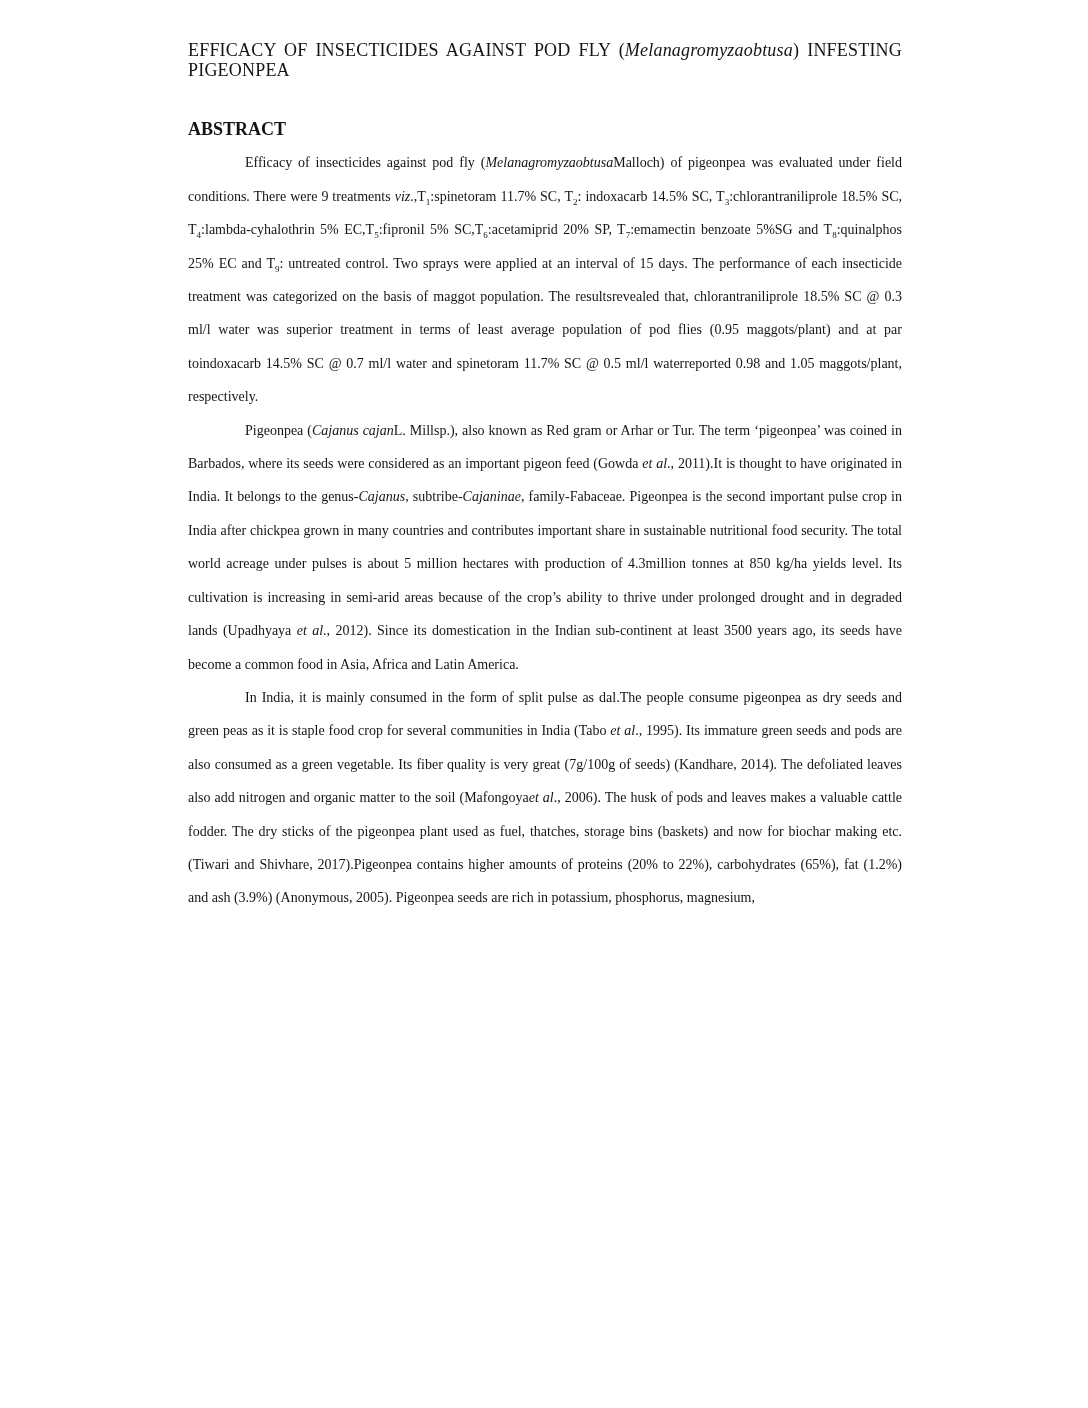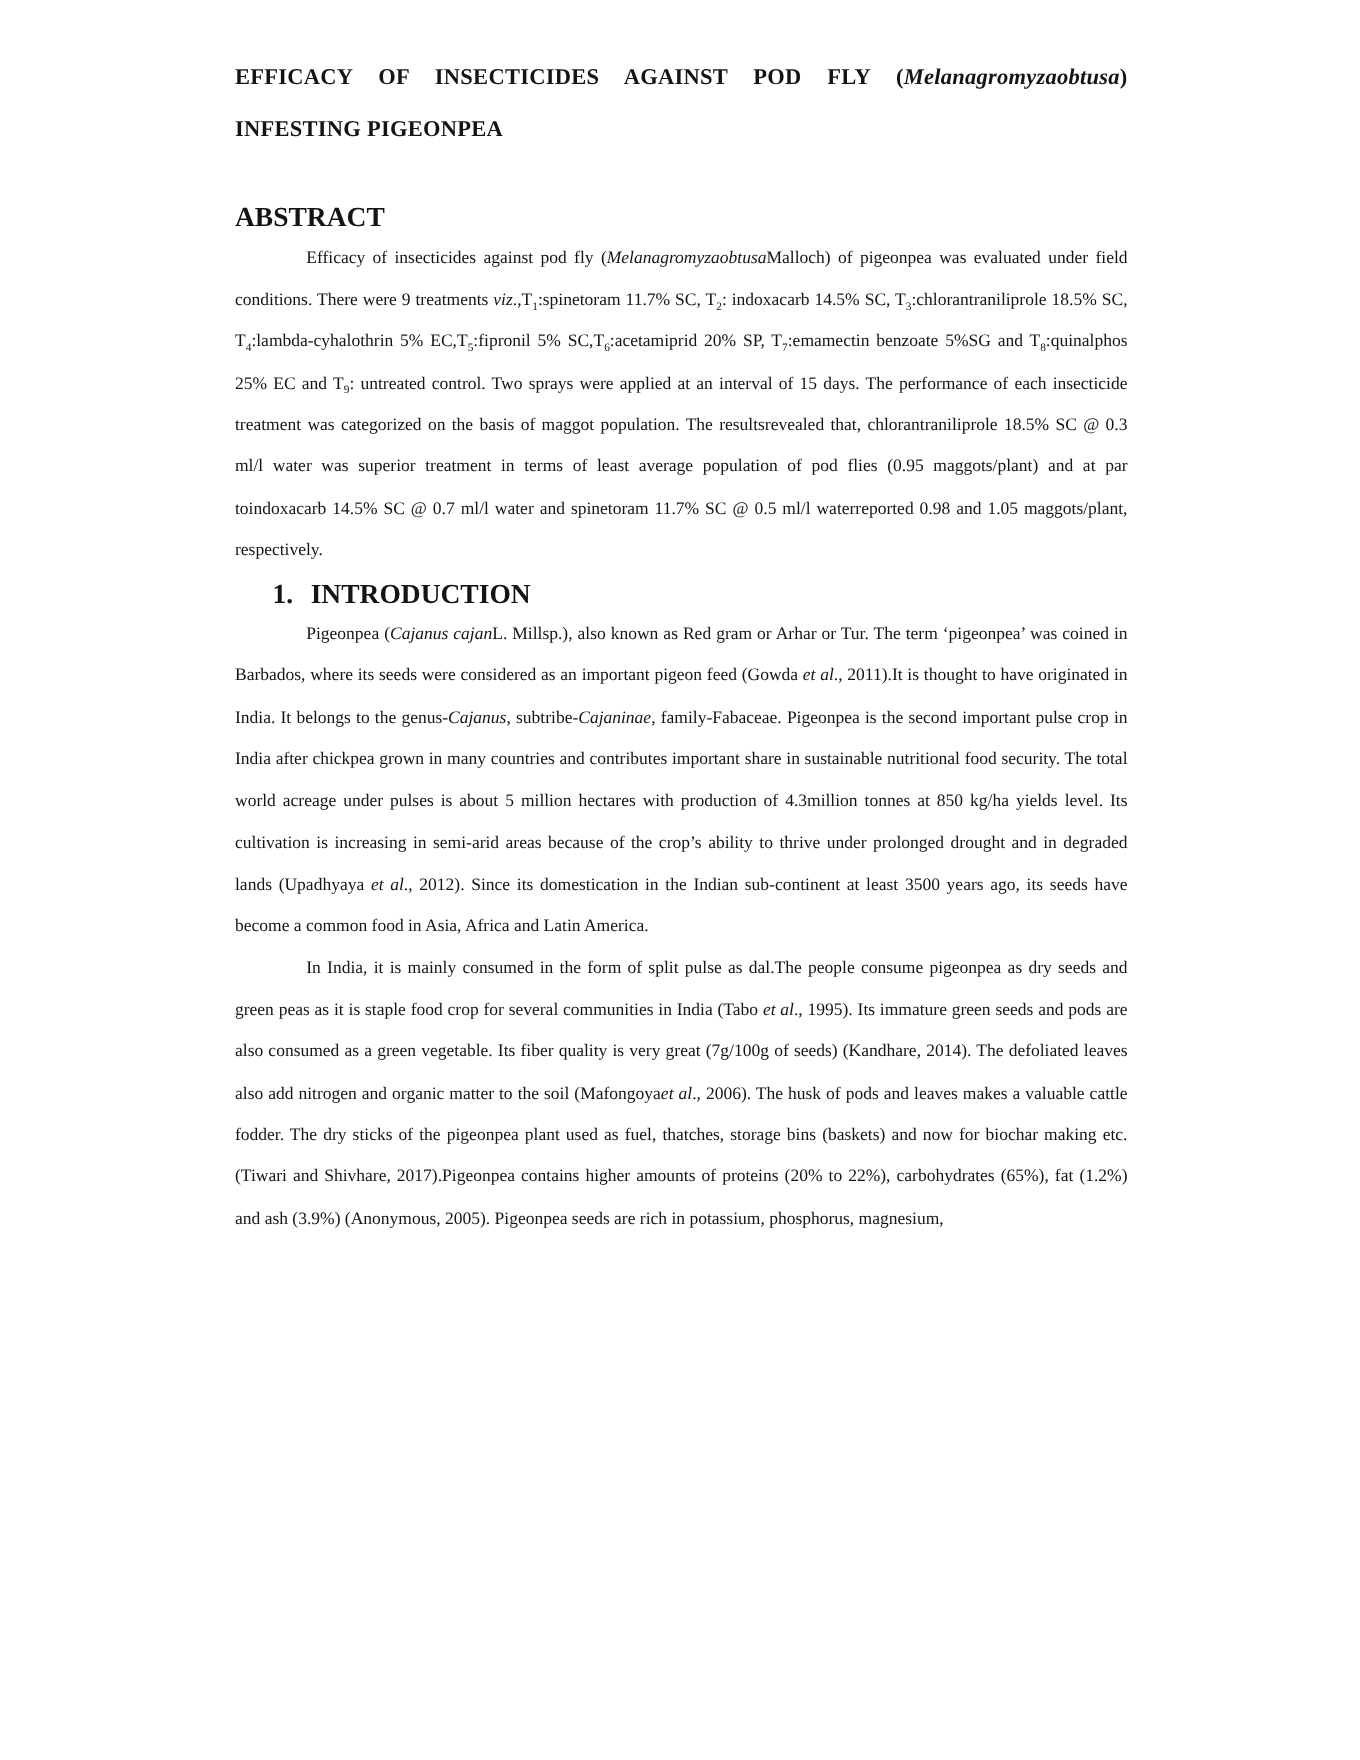--- a/index.html
+++ b/index.html
@@ -19,28 +19,28 @@
     overflow: hidden;
   }
   .content {
     position: absolute;
     left: 188px;
     top: 40px;
     width: 714px;
   }
   .title {
     font-size: 18px;
-    line-height: 42px;
-    font-weight: bold;
+    line-height: 20px;
+    font-weight: normal;
     text-align: justify;
     margin: 0;
     letter-spacing: 0.2px;
   }
   .heading {
-    font-size: 22px;
+    font-size: 18px;
     line-height: 33.4px;
     font-weight: bold;
     margin: 0;
   }
   .abstract-heading { margin-top: 33px; }
   .intro-heading { padding-left: 30px; }
   .h-num { display: inline-block; margin-right: 14px; }
   .para {
     font-size: 14px;
     line-height: 33.4px;
@@ -60,22 +60,19 @@
 
 <div class="page">
   <div class="content">
 
     <h1 class="title"><span>EFFICACY OF INSECTICIDES AGAINST POD FLY (</span><span class="italic">Melanagromyzaobtusa</span><span>) INFESTING PIGEONPEA</span></h1>
 
     <h2 class="heading abstract-heading">ABSTRACT</h2>
 
     <p class="para indent"><span>Efficacy of insecticides against pod fly (</span><span class="italic">Melanagromyzaobtusa</span><span>Malloch) of pigeonpea was evaluated under field conditions. There were 9 treatments </span><span class="italic">viz</span><span>.,T</span><span class="subscript">1</span><span>:spinetoram 11.7% SC, T</span><span class="subscript">2</span><span>: indoxacarb 14.5% SC, T</span><span class="subscript">3</span><span>:chlorantraniliprole 18.5% SC, T</span><span class="subscript">4</span><span>:lambda-cyhalothrin 5% EC,T</span><span class="subscript">5</span><span>:fipronil 5% SC,T</span><span class="subscript">6</span><span>:acetamiprid 20% SP, T</span><span class="subscript">7</span><span>:emamectin benzoate 5%SG and T</span><span class="subscript">8</span><span>:quinalphos 25% EC and T</span><span class="subscript">9</span><span>: untreated control. Two sprays were applied at an interval of 15 days. The performance of each insecticide treatment was categorized on the basis of maggot population. The resultsrevealed that, chlorantraniliprole 18.5% SC @ 0.3 ml/l water was superior treatment in terms of least average population of pod flies (0.95 maggots/plant) and at par toindoxacarb 14.5% SC @ 0.7 ml/l water and spinetoram 11.7% SC @ 0.5 ml/l waterreported 0.98 and 1.05 maggots/plant, respectively.</span></p>
 
-    <h2 class="heading intro-heading">
-      <span class="h-num">1.</span><span class="h-label">INTRODUCTION</span>
-    </h2>
 
     <p class="para indent"><span>Pigeonpea (</span><span class="italic">Cajanus cajan</span><span>L. Millsp.), also known as Red gram or Arhar or Tur. The term ‘pigeonpea’ was coined in Barbados, where its seeds were considered as an important pigeon feed (Gowda </span><span class="italic">et al</span><span>., 2011).It is thought to have originated in India. It belongs to the genus-</span><span class="italic">Cajanus</span><span>, subtribe-</span><span class="italic">Cajaninae</span><span>, family-Fabaceae.  Pigeonpea is the second important pulse crop in India after chickpea grown in many countries and contributes important share in sustainable nutritional food security. The total world acreage under pulses is about 5 million hectares with production of 4.3million tonnes at 850 kg/ha yields level. Its cultivation is increasing in semi-arid areas because of the crop’s ability to thrive under prolonged drought and in degraded lands (Upadhyaya </span><span class="italic">et al</span><span>., 2012). Since its domestication in the Indian sub-continent at least 3500 years ago, its seeds have become a common food in Asia, Africa and Latin America.</span></p>
 
     <p class="para indent"><span>In India, it is mainly consumed in the form of split pulse as dal.The people consume pigeonpea as dry seeds and green peas as it is staple food crop for several communities in India (Tabo </span><span class="italic">et al</span><span>., 1995). Its immature green seeds and pods are also consumed as a green vegetable. Its fiber quality is very great (7g/100g of seeds) (Kandhare, 2014). The defoliated leaves also add nitrogen and organic matter to the soil (Mafongoya</span><span class="italic">et al</span><span>., 2006). The husk of pods and leaves makes a valuable cattle fodder. The dry sticks of the pigeonpea plant used as fuel, thatches, storage bins (baskets) and now for biochar making etc. (Tiwari and Shivhare, 2017).Pigeonpea contains higher amounts of proteins (20% to 22%), carbohydrates (65%), fat (1.2%) and ash (3.9%) (Anonymous, 2005). Pigeonpea seeds are rich in potassium, phosphorus, magnesium,</span></p>
 
   </div>
 </div>
 
 </body></html>

